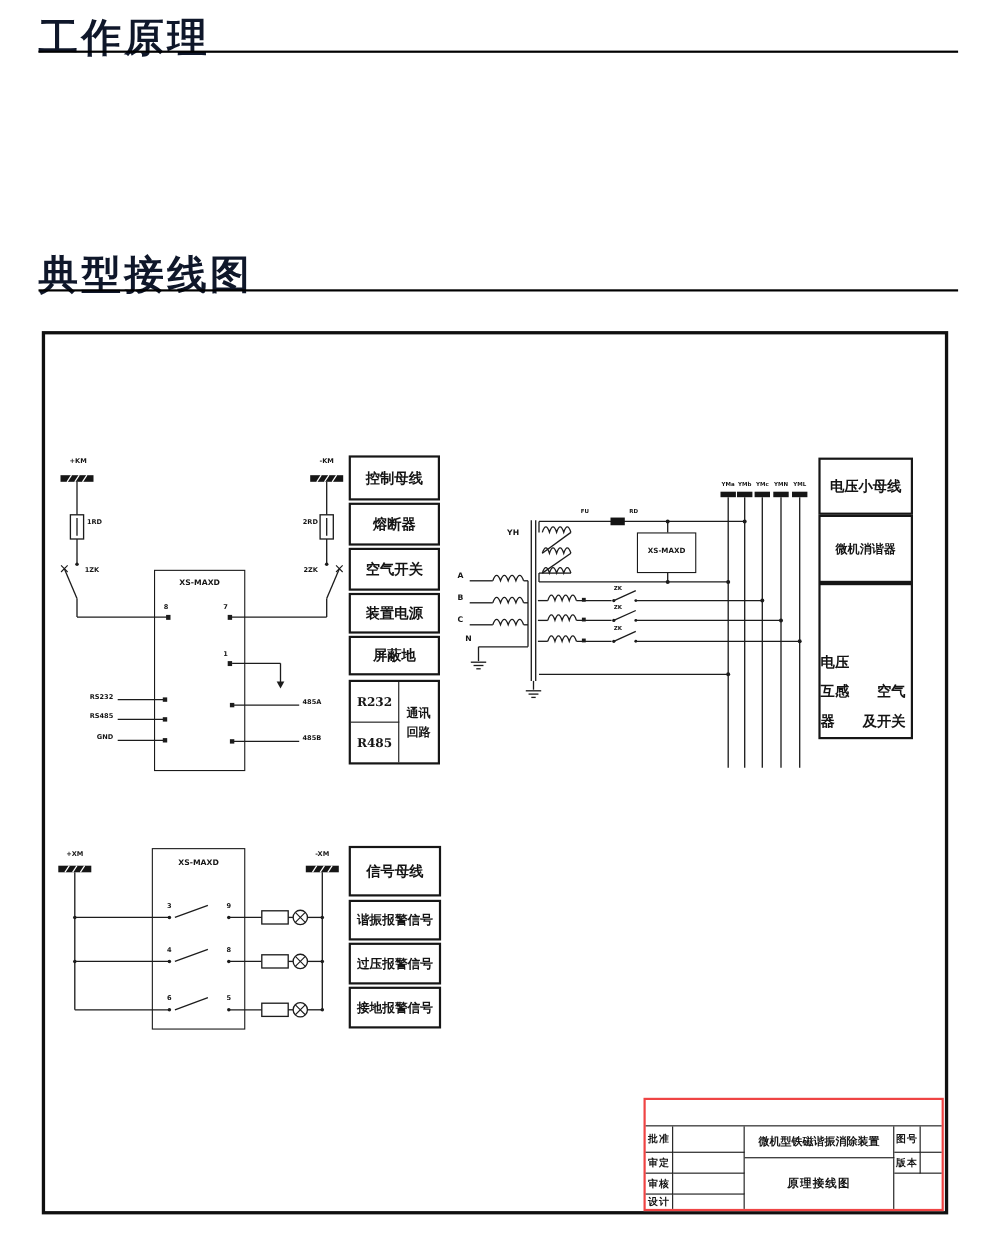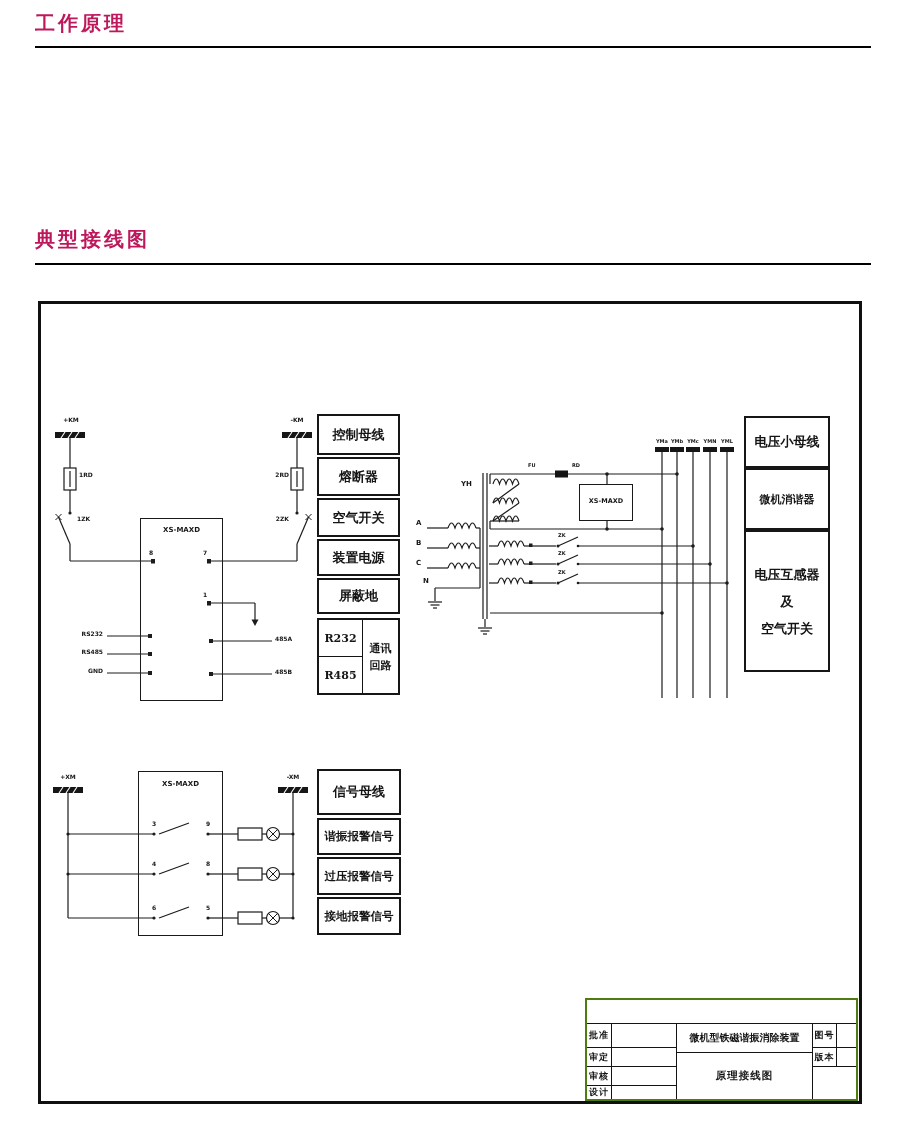--- a/index.html
+++ b/index.html
@@ -1,37 +1,37 @@
 <!DOCTYPE html>
 <html><head>
 <meta charset="utf-8">
 <style>
   html,body{margin:0;padding:0;background:#fff;}
   .page{position:relative;width:900px;height:1129px;background:#fff;overflow:hidden;
         font-family:"DejaVu Serif","Liberation Serif",serif;color:#161616;}
-  .h{position:absolute;left:35px;font-weight:700;font-size:20px;letter-spacing:3px;color:#be185d;}
+  .h{position:absolute;left:35px;font-weight:700;font-size:36px;letter-spacing:3px;color:#0f172a;}
   .rule{position:absolute;left:35px;width:836px;border-top:2.5px solid #000;height:0;}
   .para{position:absolute;left:35px;top:62px;width:836px;font-size:17px;line-height:23px;
         text-align:justify;text-indent:2.2em;letter-spacing:.3px;color:#151515;}
   .frame{position:absolute;left:38px;top:301px;width:818px;height:797px;border:3px solid #101010;}
   .frame svg{position:absolute;left:0;top:0;}
   .dev{position:absolute;border:1.5px solid #1a1a1a;box-sizing:border-box;}
   .devlbl{position:absolute;text-align:center;font-family:"DejaVu Sans","Liberation Sans",sans-serif;
           font-weight:700;color:#161616;}
   .lbox{position:absolute;box-sizing:border-box;border:2px solid #161616;display:flex;
         align-items:center;justify-content:center;font-weight:700;color:#141414;
         font-family:"DejaVu Serif","Liberation Serif",serif;}
   .t{position:absolute;font-family:"DejaVu Sans","Liberation Sans",sans-serif;
      font-size:6px;line-height:1;color:#161616;font-weight:700;}
   .t5{font-size:5px;} .t7{font-size:7px;}
   .ctr{text-align:center;} .rgt{text-align:right;}
   .comm{position:absolute;box-sizing:border-box;border:2px solid #161616;}
   .commcell{position:absolute;box-sizing:border-box;display:flex;align-items:center;
             justify-content:center;font-weight:700;font-size:11px;}
-  .tb{position:absolute;box-sizing:border-box;border:2px solid #4d7c0f;background:#fff;}
+  .tb{position:absolute;box-sizing:border-box;border:2px solid #ef4444;background:#fff;}
   .tbc{position:absolute;box-sizing:border-box;display:flex;align-items:center;justify-content:center;
        font-weight:700;color:#141414;font-size:9px;letter-spacing:1px;}
   .br{border-right:1.2px solid #141414;} .bb{border-bottom:1.2px solid #141414;}
 </style>
 </head>
 <body>
 
 <div class="page">
 
   <div class="h" style="top:10px;">工作原理</div>
@@ -53,21 +53,21 @@
       <div class="commcell br bb" style="left:0;top:0;width:44px;height:37px;">R232</div>
       <div class="commcell br" style="left:0;top:37px;width:44px;height:36px;">R485</div>
       <div class="commcell" style="left:44px;top:0;width:35px;height:73px;flex-direction:column;line-height:17px;justify-content:center;">
         <span>通讯</span>
         <span>回路</span>
       </div>
     </div>
 
     <div class="lbox" style="left:703px;top:112px;width:86px;height:52px;font-size:13px;">电压小母线</div>
     <div class="lbox" style="left:703px;top:164px;width:86px;height:62px;font-size:11px;">微机消谐器</div>
-    <div class="lbox" style="left:703px;top:226px;width:86px;height:142px;font-size:13px;flex-direction:column;line-height:27px;">
+    <div class="lbox" style="left:703px;top:226px;width:86px;height:142px;font-size:13px;flex-direction:row;line-height:27px;align-items:flex-end;">
       <span>电压互感器</span>
       <span>及</span>
       <span>空气开关</span>
     </div>
 
     <div class="lbox" style="left:276px;top:465px;width:84px;height:46px;font-size:13px;">信号母线</div>
     <div class="lbox" style="left:276px;top:514px;width:84px;height:37px;font-size:11.5px;">谐振报警信号</div>
     <div class="lbox" style="left:276px;top:553px;width:84px;height:38px;font-size:11.5px;">过压报警信号</div>
     <div class="lbox" style="left:276px;top:593px;width:84px;height:38px;font-size:11.5px;">接地报警信号</div>
 

